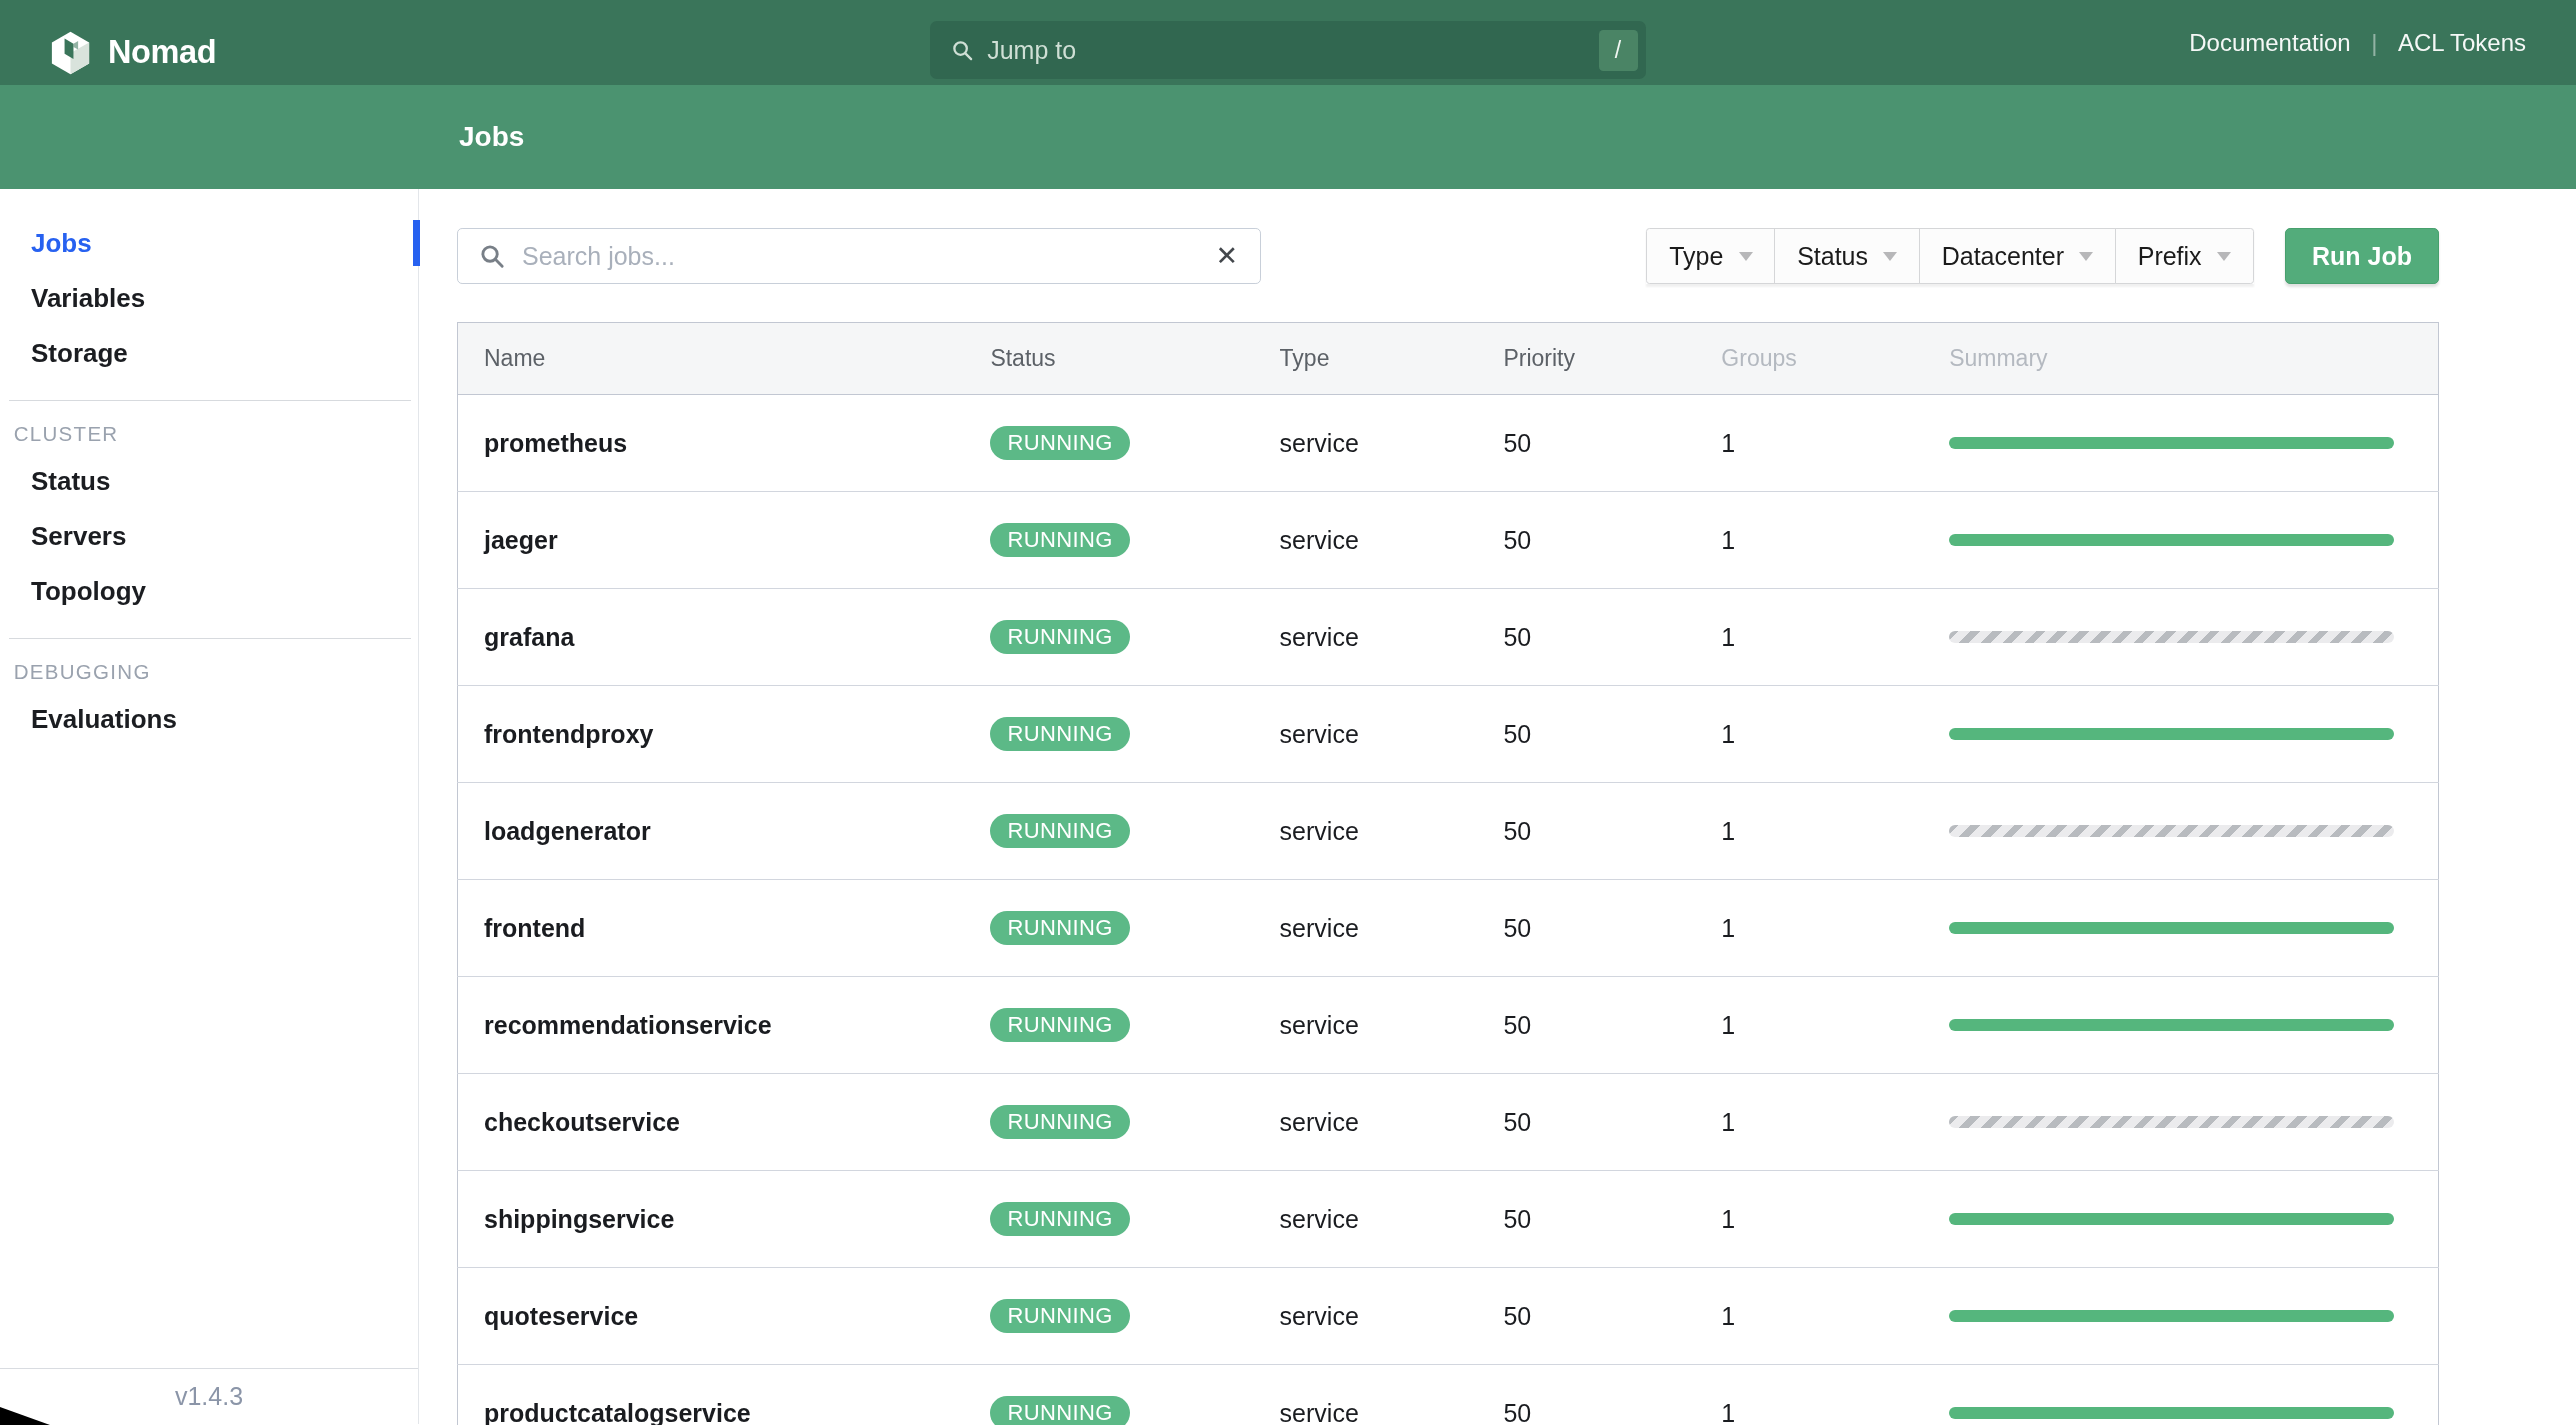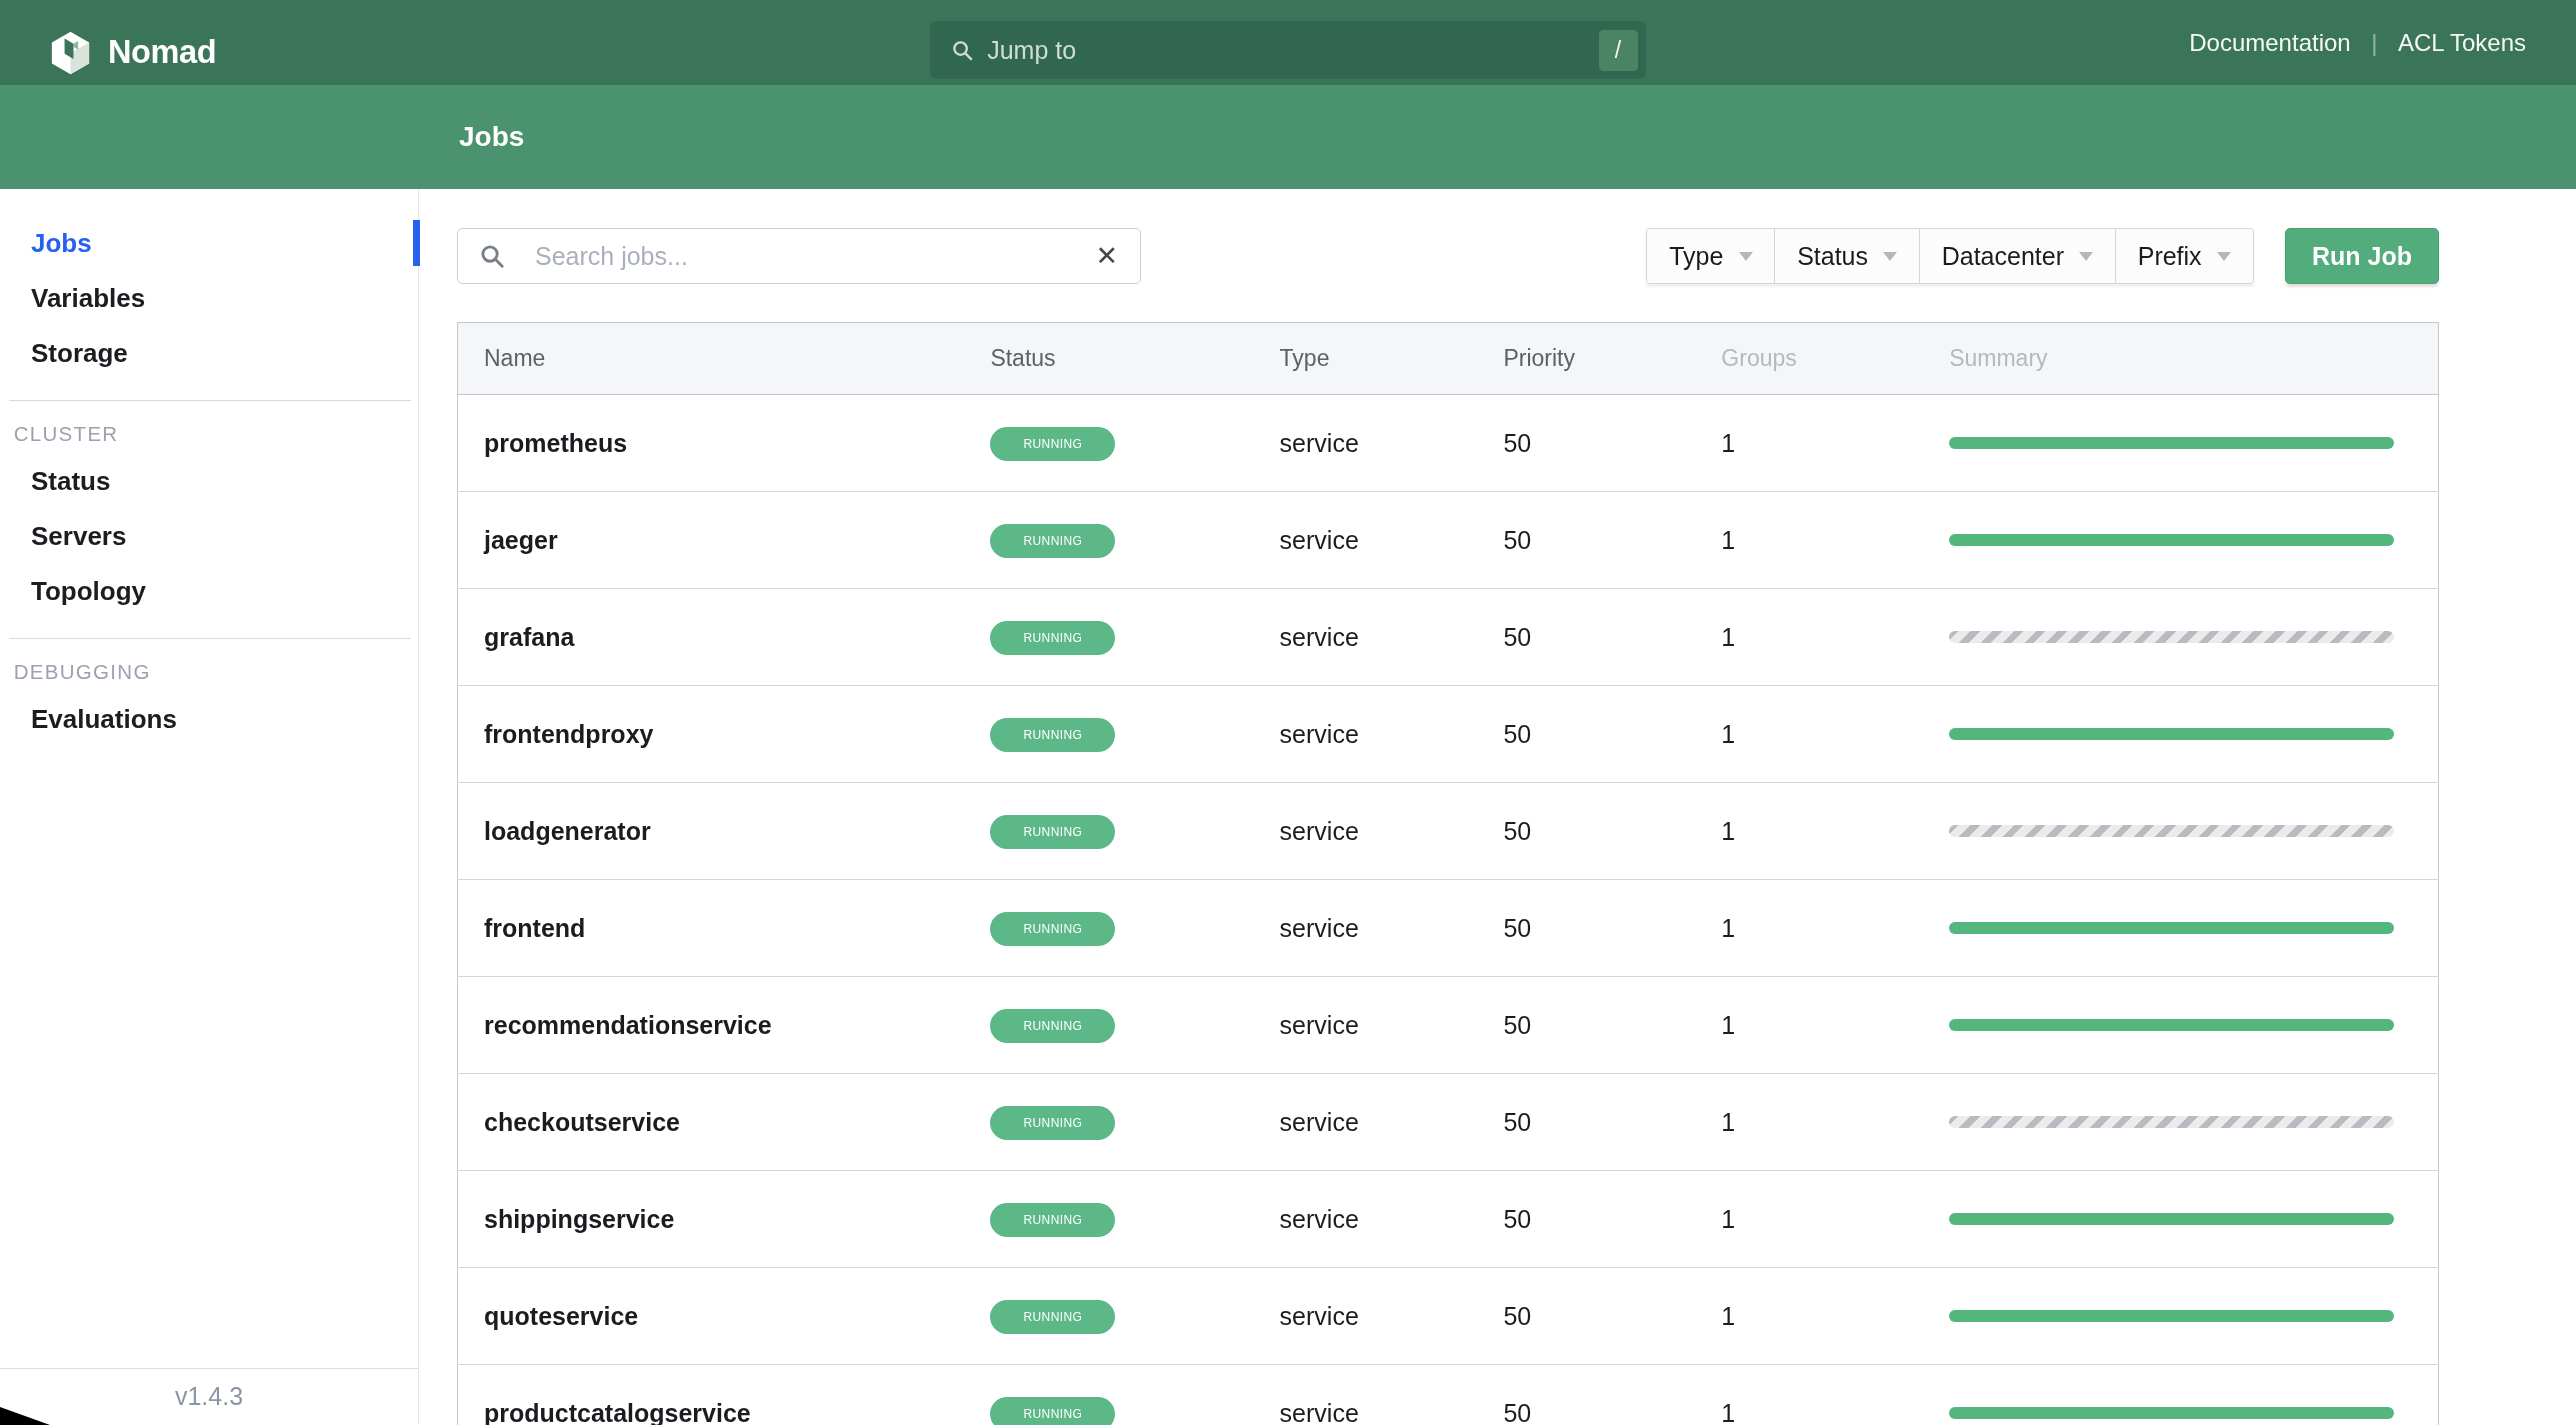--- a/index.html
+++ b/index.html
@@ -42,22 +42,22 @@
   .side-label { margin:20.5px 0 8.5px 0; padding-left:13.7px; font-size:20.5px; letter-spacing:1.3px;
     color:#9aa2ae; font-weight:400; }
   .side-footer { position:absolute; left:0; right:0; bottom:0; height:56px;
     border-top:1.7px solid #d9dce1; display:flex; align-items:center; justify-content:center;
     font-size:25px; color:#8b95a8; }
 
   .main { flex:1; padding:39px 137px 0 38px; background:#fff; }
 
   
   .toolbar { display:flex; align-items:flex-start; justify-content:space-between; }
-  .search-box { width:684px; height:56px; border:1.7px solid #c8cfd9; border-radius:5.1px;
-    display:flex; align-items:center; background:#fff;gap:13px; }
+  .search-box { width:804px; height:56px; border:1.7px solid #c8cfd9; border-radius:5.1px;
+    display:flex; align-items:center; background:#fff; }
   .search-box svg { margin-left:20.5px; flex:none; }
   .search-box input { flex:1; border:none; outline:none; background:transparent;
     font-size:25px; color:#1a1c20; padding-left:17px; font-family:inherit; }
   .search-box input::placeholder { color:#a9b0bb; opacity:1; }
   .clear-btn { flex:none; margin-right:22px; font-size:27px; color:#43474c; cursor:pointer;
     line-height:1; }
   .right-controls { display:flex; align-items:center; }
   .filter-group { display:flex; box-shadow:0 2.6px 1.7px rgba(0,0,0,.06); }
   .filter-btn { height:56px; background:#fcfcfc; border:1.7px solid #d5d6d8; padding:0 22px;
     font-size:25px; font-weight:500; color:#1b1b1b; display:flex; align-items:center;
@@ -76,21 +76,21 @@
     border:1.7px solid #c2c7d2; border-bottom:none; table-layout:fixed; }
   .jobs-table th { height:72px; background:#f5f6f7; text-align:left; vertical-align:middle;
     font-size:23px; font-weight:400; color:#5c6167; border-bottom:1.7px solid #c2c7d2; }
   .jobs-table th[data-muted="true"] { color:#b4b9c0; }
   .jobs-table th:first-child, .jobs-table td:first-child { padding-left:26px; }
   .jobs-table td { height:97px; vertical-align:middle; font-size:25px; color:#1a1c20;
     border-bottom:1.7px solid #d2d6de; background:#fff; }
   .job-name { font-weight:700; cursor:pointer; }
   .badge { display:inline-block; min-width:125px; height:34px; line-height:34px;
     padding:0 17px; border-radius:17px; background:var(--badge-green,#5cb987);
-    color:#fff; font-size:12px; font-weight:500; letter-spacing:0.4px; text-align:center; }
+    color:#fff; font-size:22px; font-weight:500; letter-spacing:0.4px; text-align:center; }
   .bar { width:91%; height:12px; border-radius:6px; background:var(--bar-green,#55b67d); }
   .bar[data-state="striped"] {
     background:repeating-linear-gradient(135deg,#b8bbbf 0 6.8px,#ebebed 6.8px 15.4px); }
 
   
   .cursor { position:fixed; left:0; bottom:0; width:50px; height:18px; background:#000;
     clip-path:polygon(0 0, 100% 100%, 0 100%); }
 </style>
 </head>
 <body>

